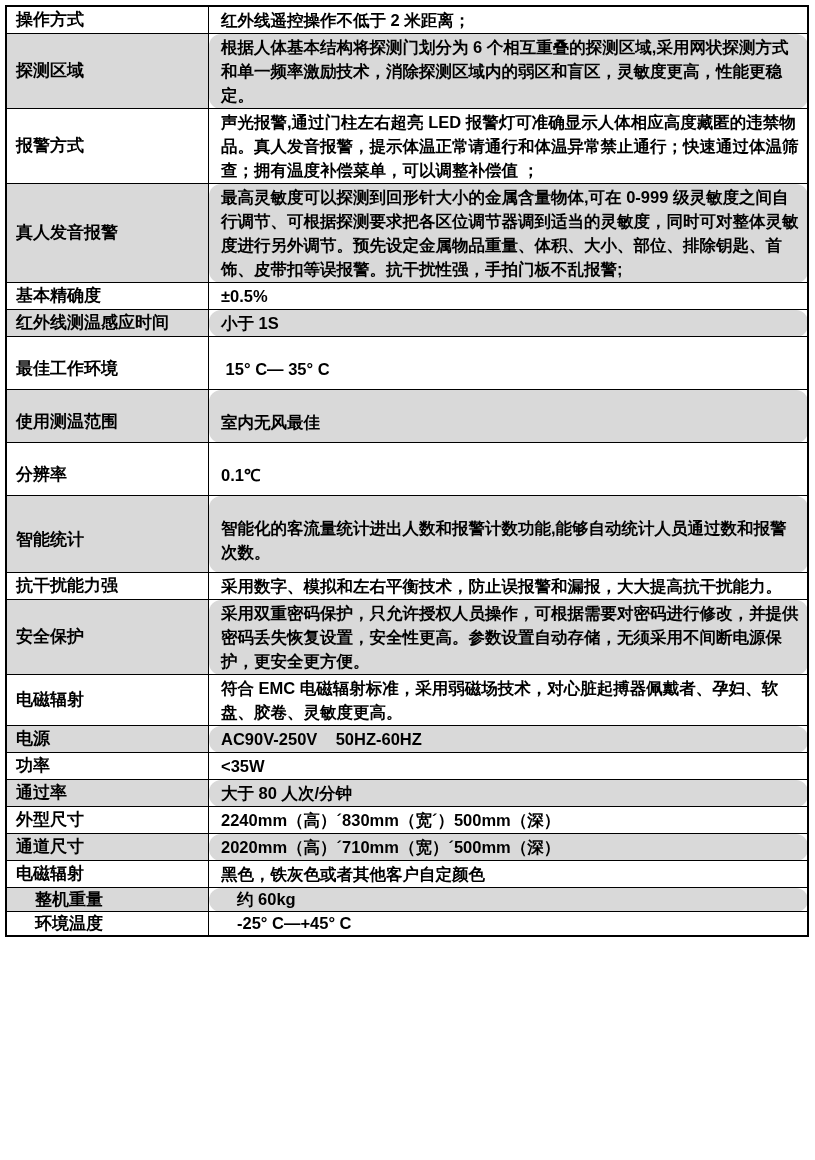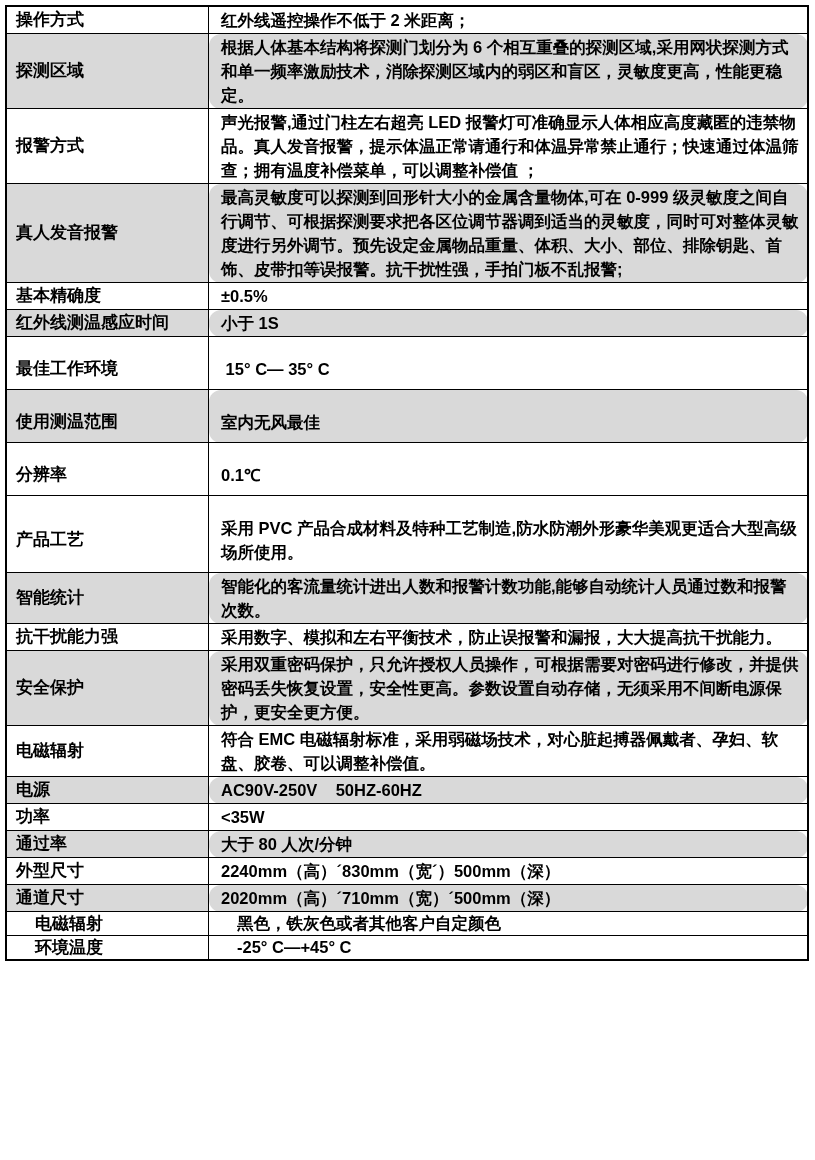--- a/index.html
+++ b/index.html
@@ -95,39 +95,35 @@
           <td class="value"> 15° C— 35° C</td>
         </tr>
         <tr class="shaded">
           <td class="label">使用测温范围</td>
           <td class="value">室内无风最佳</td>
         </tr>
         <tr>
           <td class="label">分辨率</td>
           <td class="value">0.1℃</td>
         </tr>
-        <tr>
-          <td class="label">产品工艺</td>
-          <td class="value">采用 PVC 产品合成材料及特种工艺制造,防水防潮外形豪华美观更适合大型高级场所使用。</td>
-        </tr>
         <tr class="shaded">
           <td class="label">智能统计</td>
           <td class="value">智能化的客流量统计进出人数和报警计数功能,能够自动统计人员通过数和报警次数。</td>
         </tr>
         <tr>
           <td class="label">抗干扰能力强</td>
           <td class="value">采用数字、模拟和左右平衡技术，防止误报警和漏报，大大提高抗干扰能力。</td>
         </tr>
         <tr class="shaded">
           <td class="label">安全保护</td>
           <td class="value">采用双重密码保护，只允许授权人员操作，可根据需要对密码进行修改，并提供密码丢失恢复设置，安全性更高。参数设置自动存储，无须采用不间断电源保护，更安全更方便。</td>
         </tr>
         <tr>
           <td class="label">电磁辐射</td>
-          <td class="value">符合 EMC 电磁辐射标准，采用弱磁场技术，对心脏起搏器佩戴者、孕妇、软盘、胶卷、可以调整补偿值。</td>
+          <td class="value">符合 EMC 电磁辐射标准，采用弱磁场技术，对心脏起搏器佩戴者、孕妇、软盘、胶卷、灵敏度更高。</td>
         </tr>
         <tr class="shaded">
           <td class="label">电源</td>
           <td class="value">AC90V-250V    50HZ-60HZ</td>
         </tr>
         <tr>
           <td class="label">功率</td>
           <td class="value">&lt;35W</td>
         </tr>
         <tr class="shaded">
@@ -139,19 +135,23 @@
           <td class="value">2240mm（高）´830mm（宽´）500mm（深）</td>
         </tr>
         <tr class="shaded">
           <td class="label">通道尺寸</td>
           <td class="value">2020mm（高）´710mm（宽）´500mm（深）</td>
         </tr>
         <tr>
           <td class="label">电磁辐射</td>
           <td class="value">黑色，铁灰色或者其他客户自定颜色</td>
         </tr>
+        <tr class="shaded">
+          <td class="label">整机重量</td>
+          <td class="value">约 60kg</td>
+        </tr>
         <tr>
           <td class="label">环境温度</td>
           <td class="value">-25° C—+45° C</td>
         </tr>
       </tbody>
   </table>
 </div>
 
 </body></html>

